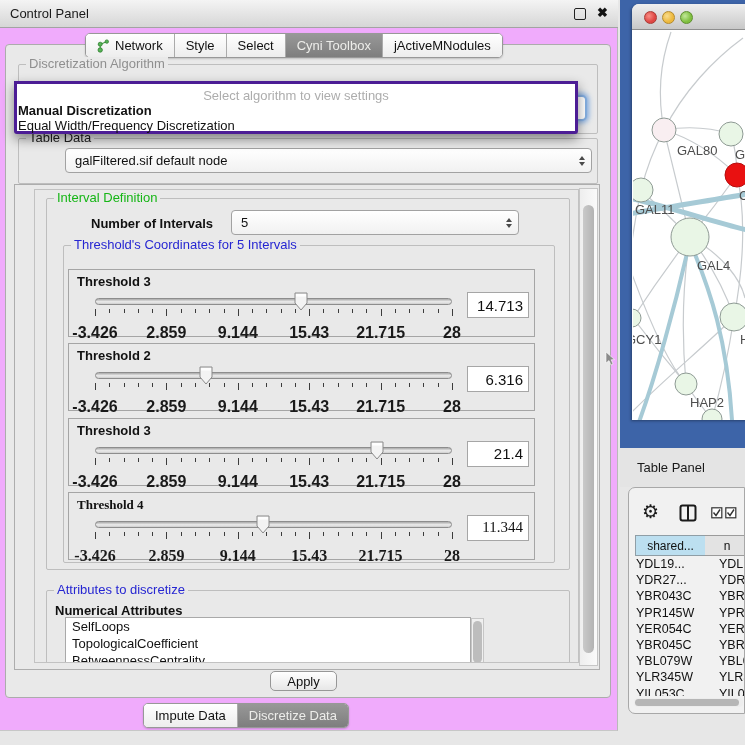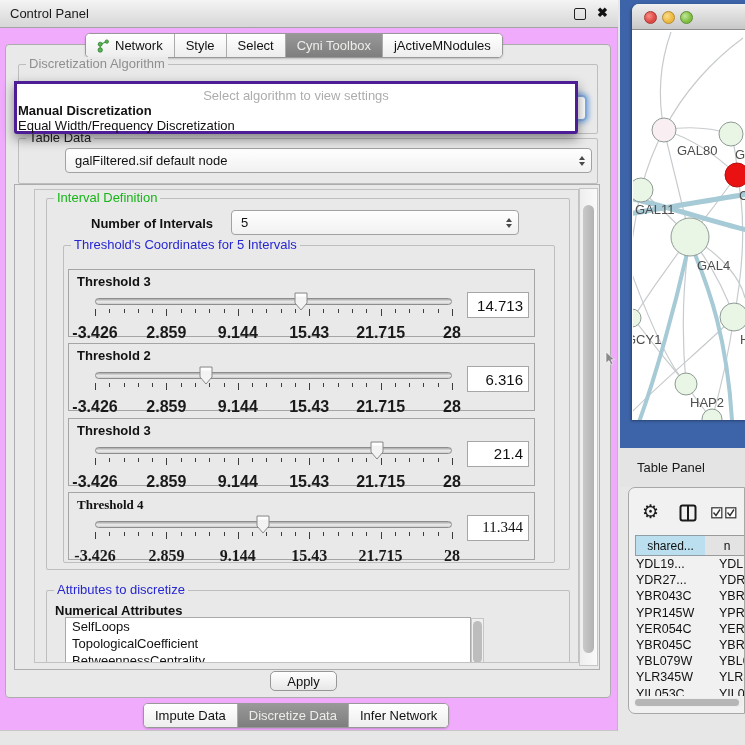--- a/index.html
+++ b/index.html
@@ -393,23 +393,20 @@
 
     <div class="btn apply">Apply</div>
 
     <div id="bottomtabs" class="seg-bar" style="left:143px;top:703px;">
         <div class="seg">
           <span class="seg-lbl">Impute Data</span>
         </div>
         <div class="seg sel">
           <span class="seg-lbl">Discretize Data</span>
         </div>
-        <div class="seg">
-          <span class="seg-lbl">Infer Network</span>
-        </div>
       </div>
 
     <div class="popup">
       <div class="prompt">Select algorithm to view settings</div>
       <div id="dropopts">
           <div class="opt first">Manual Discretization</div>
           <div class="opt">Equal Width/Frequency Discretization</div>
         </div>
     </div>
   </div>

